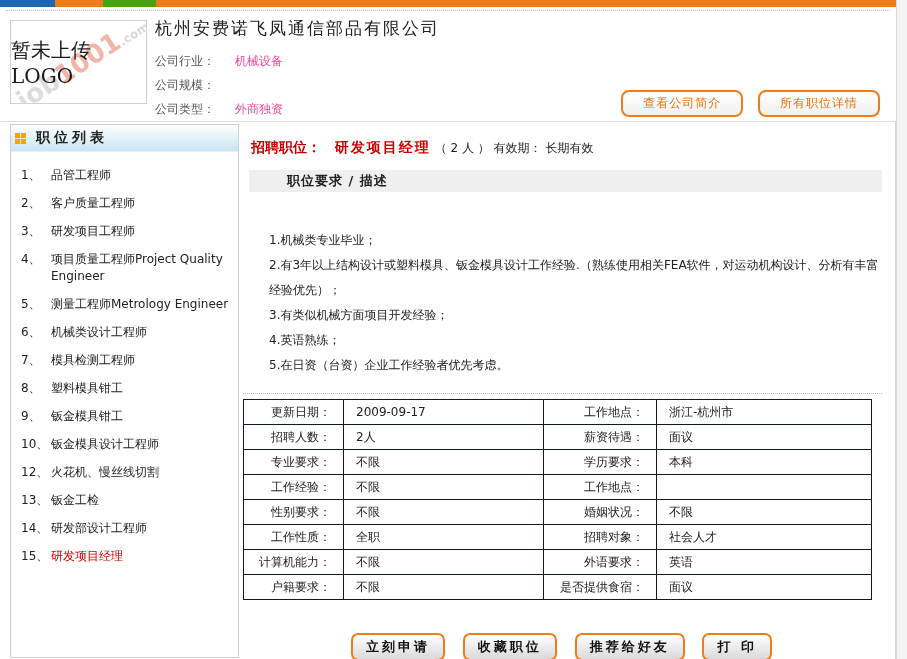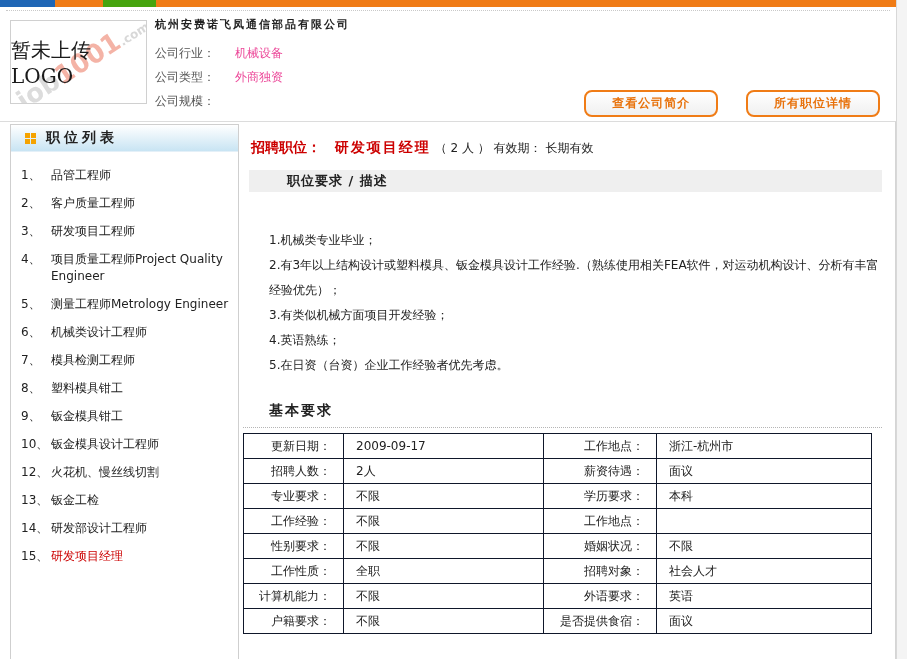--- a/index.html
+++ b/index.html
@@ -27,37 +27,37 @@
     border:1px solid #d0d0d0; background:#fff; overflow:hidden; }
   .watermark { position:absolute; left:-4px; top:26px; transform:rotate(-33deg);
     white-space:nowrap; font-weight:bold; }
   .wm-job { font-size:26px; color:#dcdcdc; }
   .wm-num { font-size:26px; color:#f4b3a6; }
   .wm-com { font-size:12px; color:#d8d8d8; }
   .logo-text { position:absolute; left:0; top:0; right:0; bottom:0;
     display:flex; align-items:center; justify-content:center;
     font-size:20px; color:#1a1a1a; font-family:"DejaVu Serif","Liberation Serif",serif; }
   .company-info { margin-left:155px; padding-top:6px; }
-  .company-name { font-size:11px; font-weight:bold; color:#222; margin:0 0 9px;
+  .company-name { font-size:17px; font-weight:normal; color:#222; margin:0 0 9px;
     letter-spacing:2px; font-family:"DejaVu Serif","Liberation Serif",serif; }
   .info-row { height:24px; line-height:24px; }
   .info-label { color:#555; margin-right:20px; }
   .info-value { color:#ec4899; }
   .header-buttons { position:absolute; right:16px; bottom:4px; }
   .header-buttons button { border:2px solid #f07c16; border-radius:8px;
-    background:linear-gradient(#ffffff,#f0f0f0); color:#e8720c; font-weight:bold;
-    font-size:12px; padding:3px 26px; margin-left:24px; cursor:pointer;
+    background:linear-gradient(#ffffff,#f0f0f0); color:#e8720c; font-weight:normal;
+    font-size:12px; padding:3px 20px; margin-left:11px; cursor:pointer;
     letter-spacing:1px; font-family:inherit; }
 
   
   .content { display:flex; border-top:1px solid #dcdcdc; border-right:1px solid #d5d5d5;
     align-items:stretch; min-height:530px; }
   .sidebar { width:229px; flex:none; margin:2px 0 9px 10px;
     border:1px solid #cfcfcf; background:#fff; }
-  .sidebar-header { height:27px; display:flex; align-items:center; padding-left:14px;
+  .sidebar-header { height:27px; display:flex; align-items:center; padding-left:4px;
     background:linear-gradient(#ffffff,#c8e4f3); border-bottom:1px solid #e4f0f8; }
   .grid-icon { display:inline-grid; grid-template-columns:5px 5px; grid-auto-rows:5px;
     gap:1px; margin-right:10px; }
   .grid-icon i { background:#f5a300; display:block; }
   .sidebar-title { font-weight:bold; font-size:14px; letter-spacing:4px; color:#222; }
   .job-list { list-style:none; margin:0; padding:15px 6px 10px 10px; }
   .job-list li { display:flex; margin-bottom:11px; line-height:17px; cursor:pointer; }
   .job-list .num { width:30px; flex:none; color:#222; }
   .job-list .job-label { color:#222; }
   .job-list li.active .job-label { color:#cc0000; }
@@ -103,24 +103,24 @@
         <span class="wm-job">job</span><span class="wm-num">1001</span><span class="wm-com">.com</span>
       </div>
       <div class="logo-text">暂未上传LOGO</div>
     </div>
     <div class="company-info">
       <h1 class="company-name">杭州安费诺飞凤通信部品有限公司</h1>
       <div class="info-row">
         <span class="info-label">公司行业：</span><span class="info-value">机械设备</span>
       </div>
       <div class="info-row">
+        <span class="info-label">公司规模：</span><span class="info-value"></span>
+      </div>
+      <div class="info-row">
         <span class="info-label">公司类型：</span><span class="info-value">外商独资</span>
-      </div>
-      <div class="info-row">
-        <span class="info-label">公司规模：</span><span class="info-value"></span>
       </div>
     </div>
     <div class="header-buttons">
       <button>查看公司简介</button>
       <button>所有职位详情</button>
     </div>
   </header>
 
   <div class="content">
 
@@ -209,21 +209,20 @@
       </div>
 
       <div class="desc">
         <p>1.机械类专业毕业；</p>
         <p>2.有3年以上结构设计或塑料模具、钣金模具设计工作经验.（熟练使用相关FEA软件，对运动机构设计、分析有丰富经验优先）；</p>
         <p>3.有类似机械方面项目开发经验；</p>
         <p>4.英语熟练；</p>
         <p>5.在日资（台资）企业工作经验者优先考虑。</p>
       </div>
 
-      <h3 class="basic-header">基本要求</h3>
       <div class="basic-sep"></div>
 
       <table class="req-table">
         <colgroup>
             <col class="col1">
             <col class="col2">
             <col class="col3">
             <col class="col4">
           </colgroup>
         <tbody>

